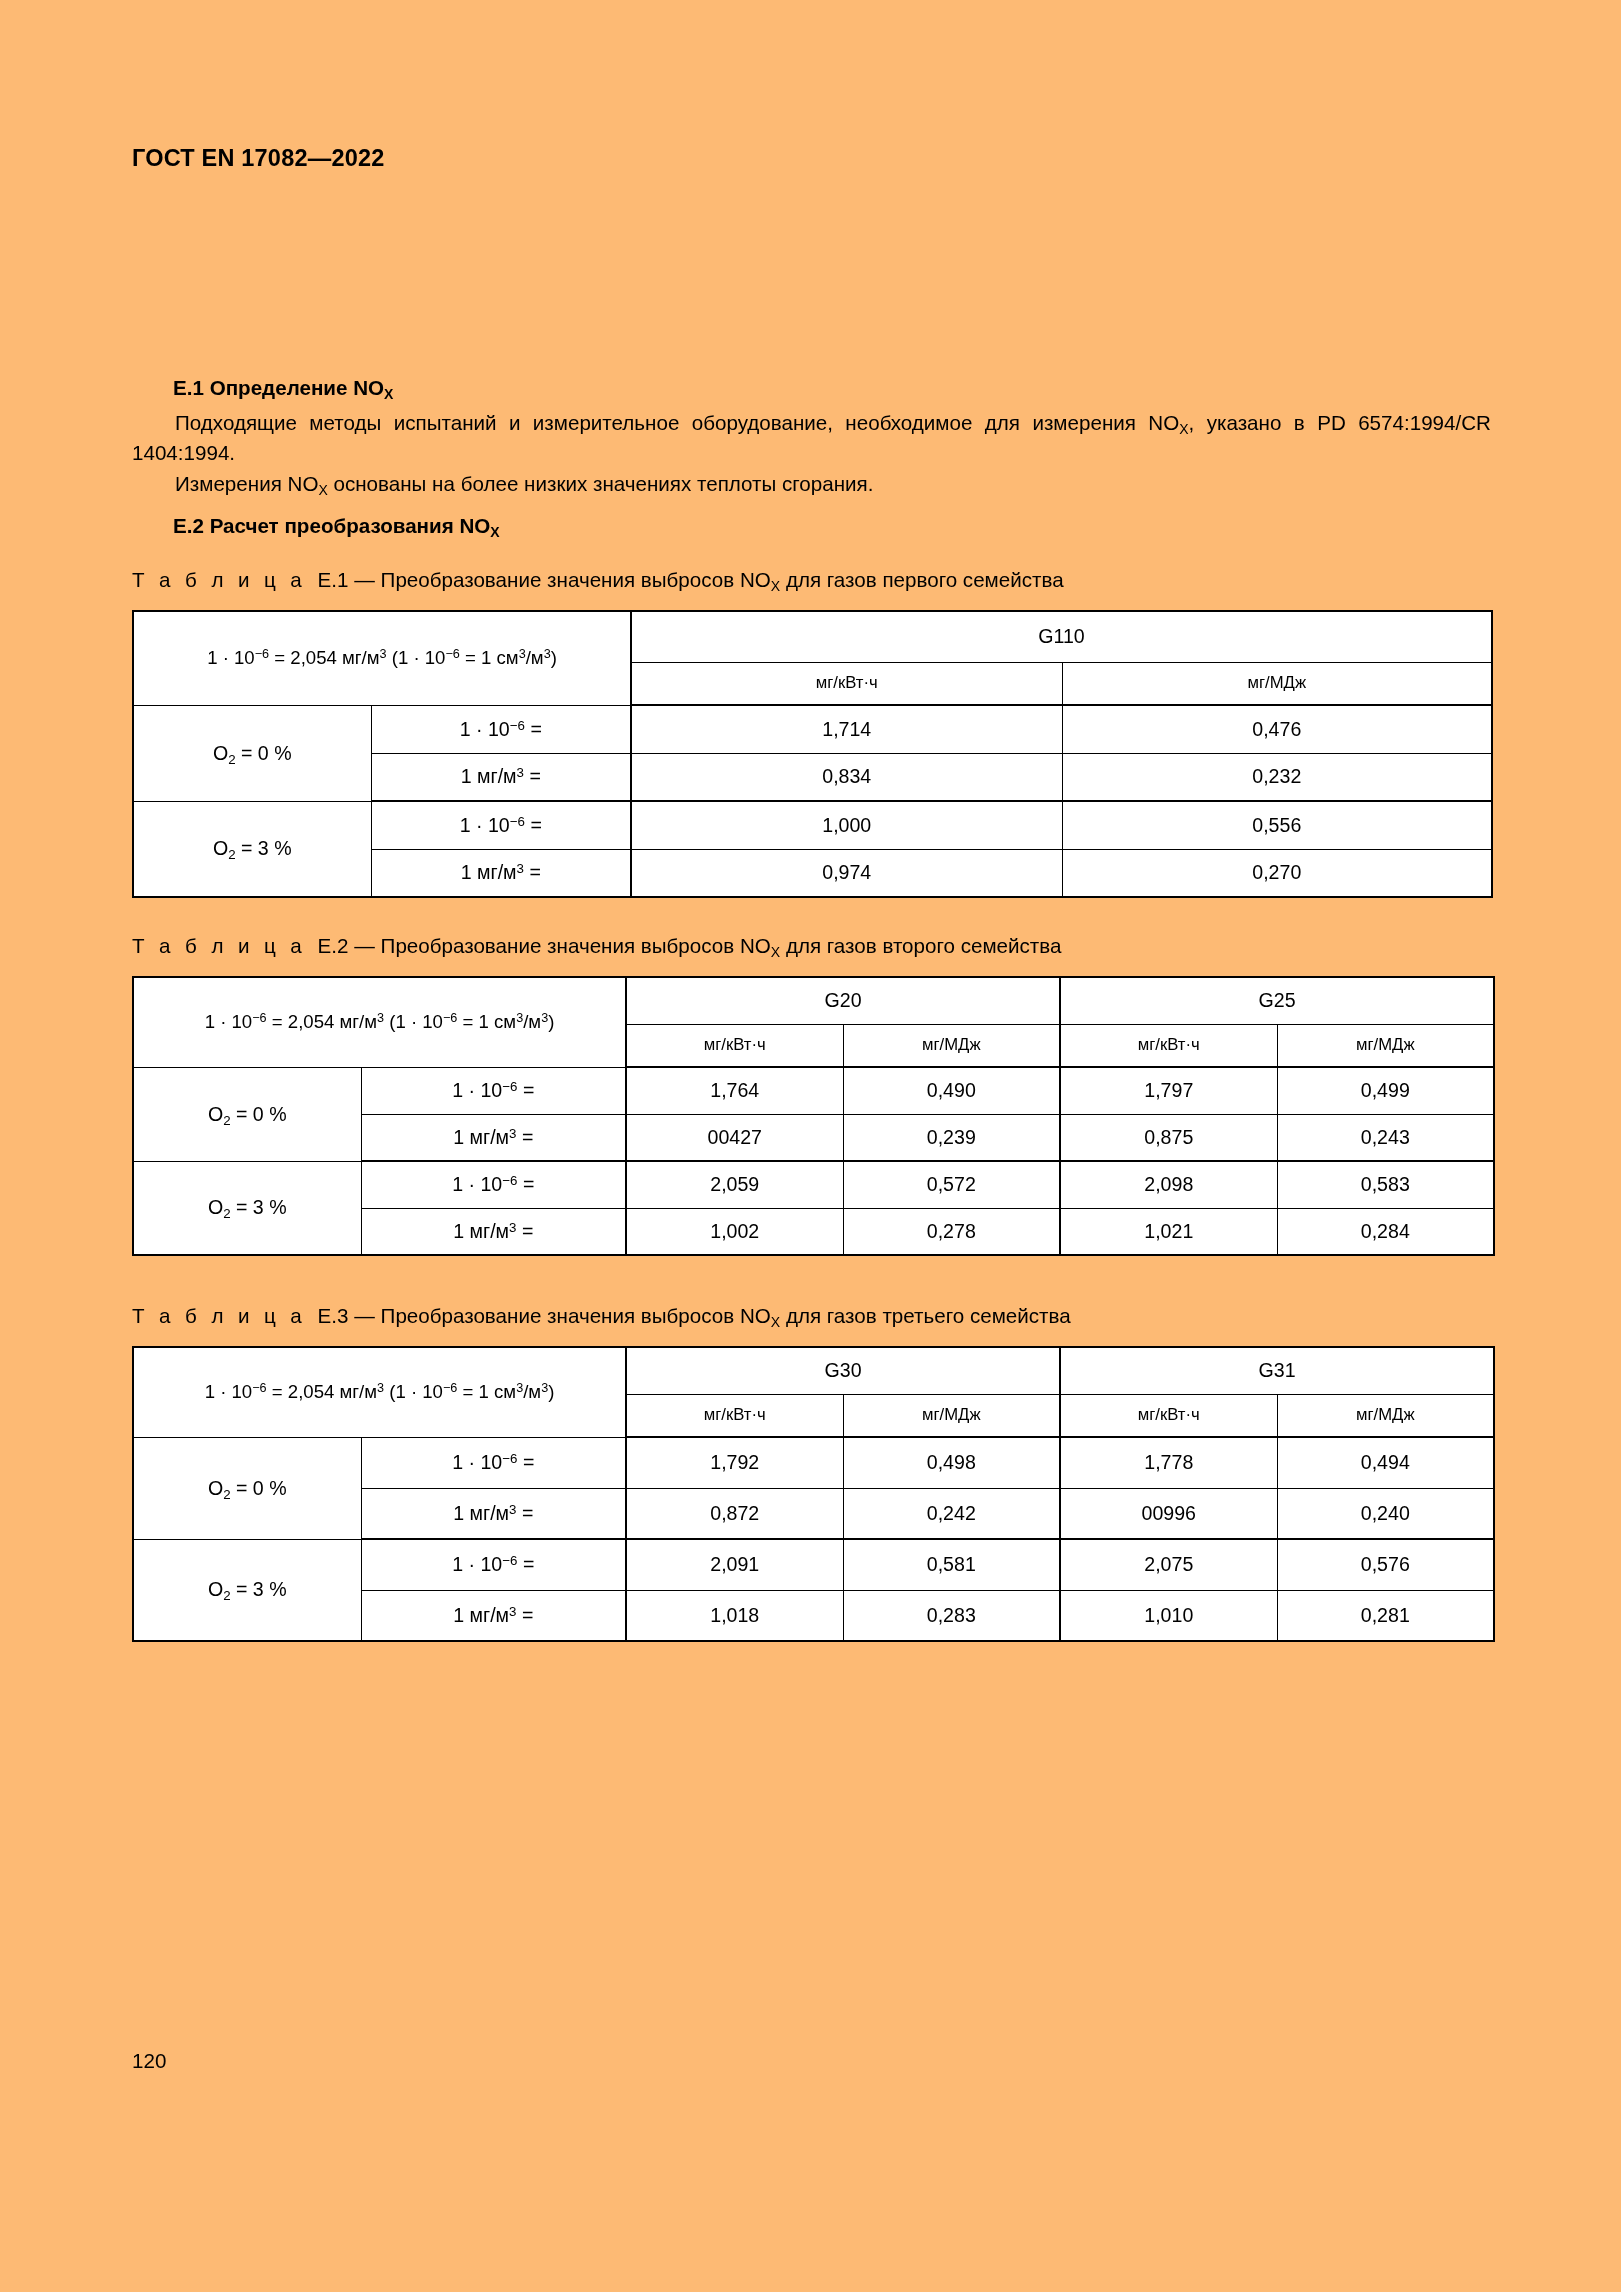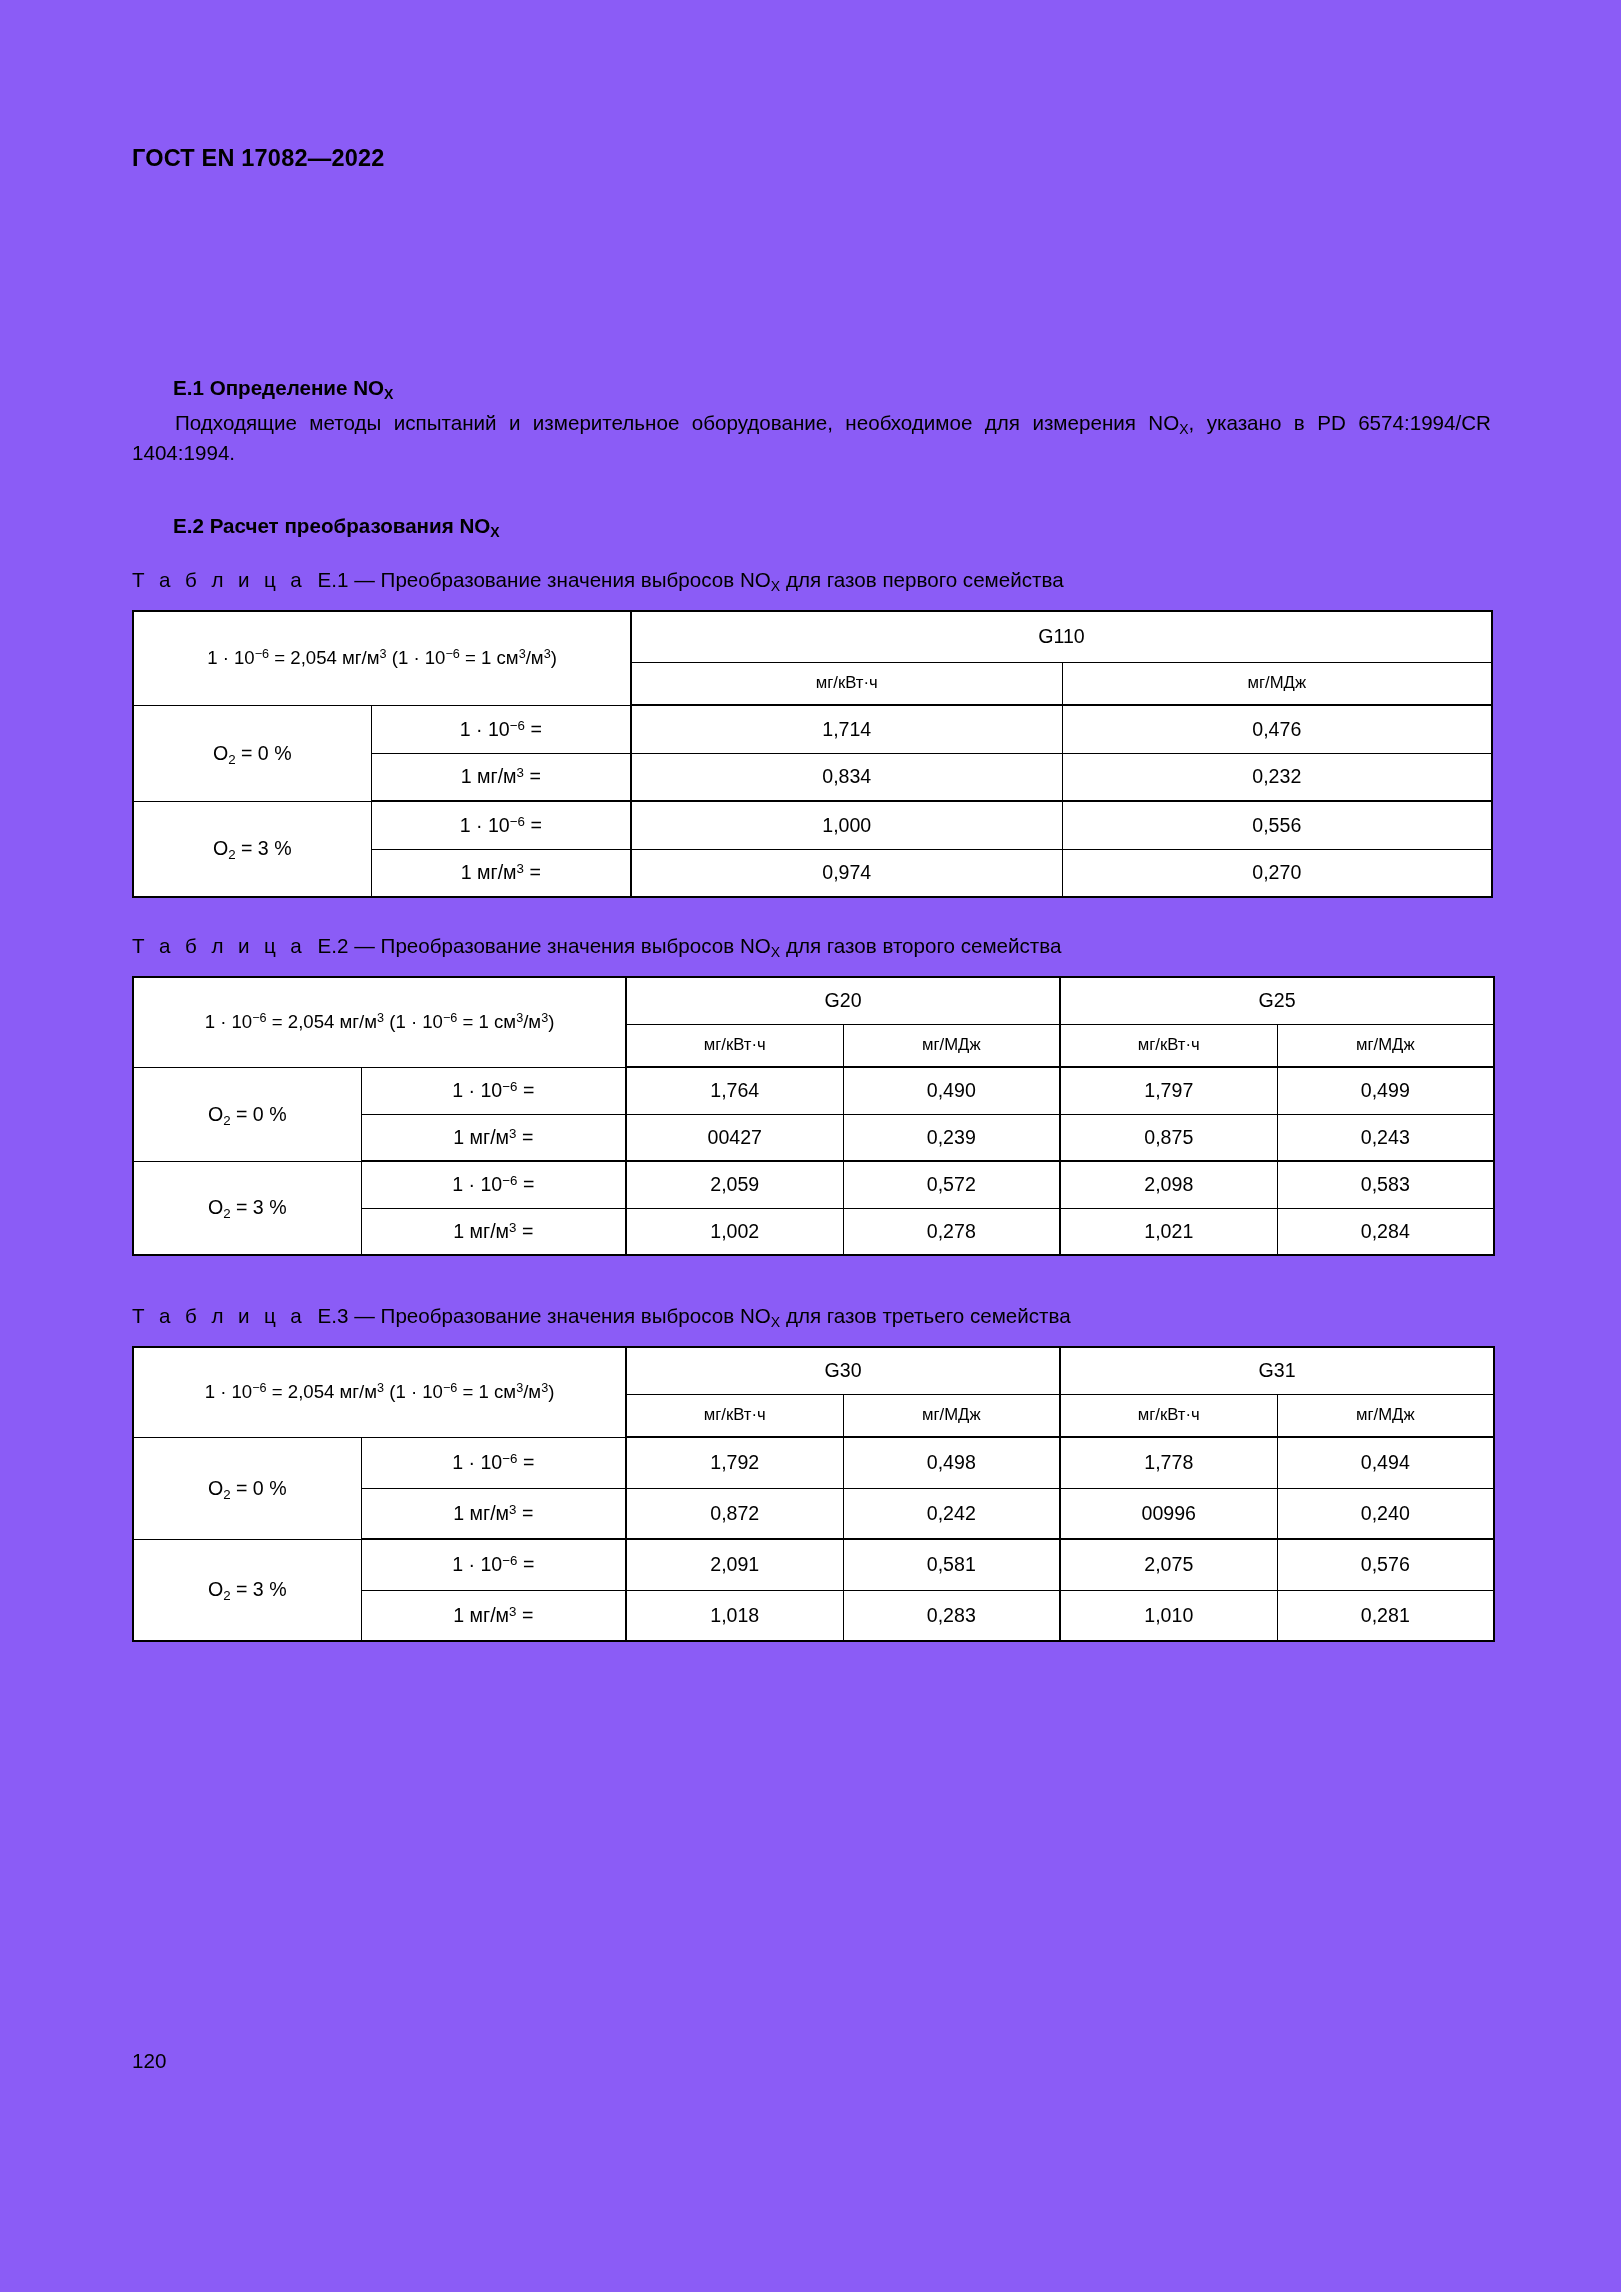--- a/index.html
+++ b/index.html
@@ -9,21 +9,21 @@
     background: #ffffff;
   }
   body {
     font-family: "Liberation Sans", sans-serif;
     color: #000000;
   }
   .page {
     position: relative;
     width: 1621px;
     height: 2293px;
-    background: #8b5cf6;
+    background: #fdba74;
     overflow: hidden;
     box-sizing: border-box;
   }
 
   
   .running-head {
     position: absolute;
     left: 132px;
     top: 145px;
     font-size: 23.5px;
@@ -155,20 +155,23 @@
 
 
   <div class="sec-head" style="left:173px; top:370px;margin-top:6px;">
     <span>E.1 Определение NO</span><sub>X</sub>
   </div>
 
   <div class="para indent" style="left:132px; top:408px; width:1359px;">
     <span>Подходящие методы испытаний и измерительное оборудование, необходимое для измерения NO</span><sub>X</sub><span>, указано в PD 6574:1994/CR 1404:1994.</span>
   </div>
 
+  <div class="para indent" style="left:132px; top:469px; width:1359px;">
+    <span>Измерения NO</span><sub>X</sub><span> основаны на более низких значениях теплоты сгорания.</span>
+  </div>
 
   <div class="sec-head" style="left:173px; top:514px;">
     <span>E.2 Расчет преобразования NO</span><sub>X</sub>
   </div>
 
   <div class="tbl-caption" style="top:568px;">
     <span class="sp">Т а б л и ц а</span>&nbsp;&nbsp;<span>E.1</span>&nbsp;<span>—</span>&nbsp;<span>Преобразование значения выбросов NO</span><sub>X</sub><span> для газов первого семейства</span>
   </div>
 
   <table class="gost" style="top:610px; width:1359px;">

